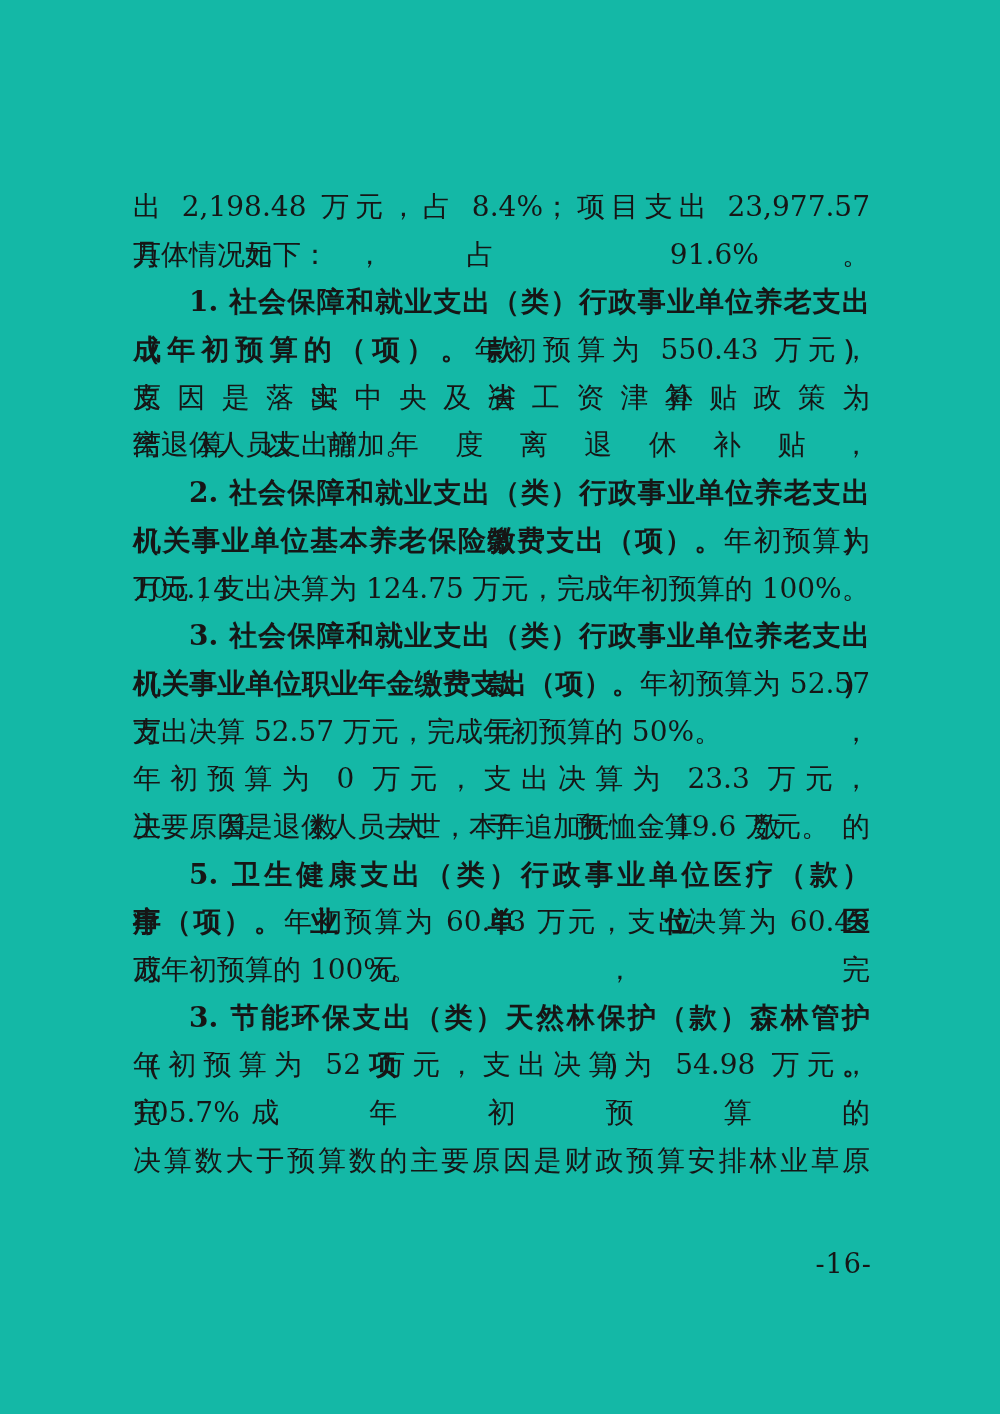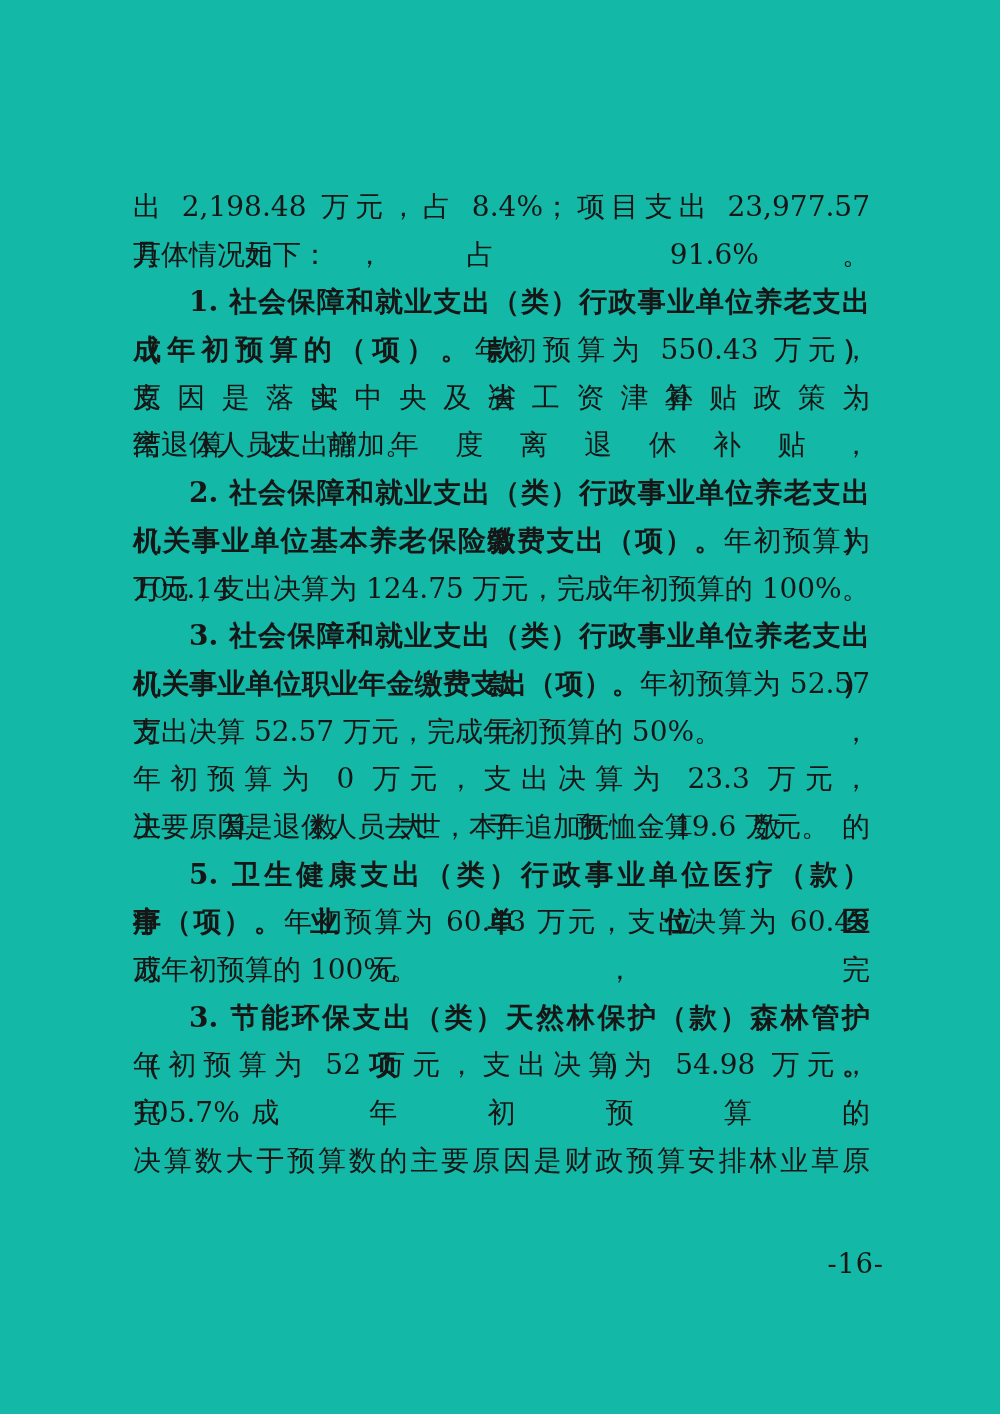--- a/index.html
+++ b/index.html
@@ -37,21 +37,21 @@
     text-justify: inter-character;
   }
   .line.indent {
     text-indent: 2em;
   }
   .seg { font-weight: 400; }
   .seg.bold { font-weight: 700; }
   .footer {
     position: absolute;
     top: 1247px;
-    right: 116px;
+    right: 128px;
     font-size: 27px;
     line-height: 34px;
     color: #161616;
     letter-spacing: 1px;
   }
 </style>
 </head>
 <body>
 
 <div class="page">

